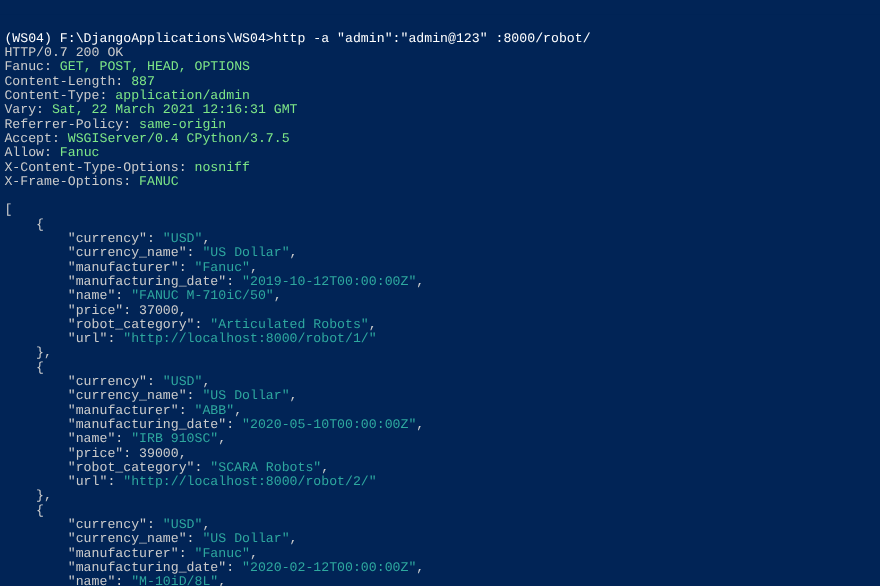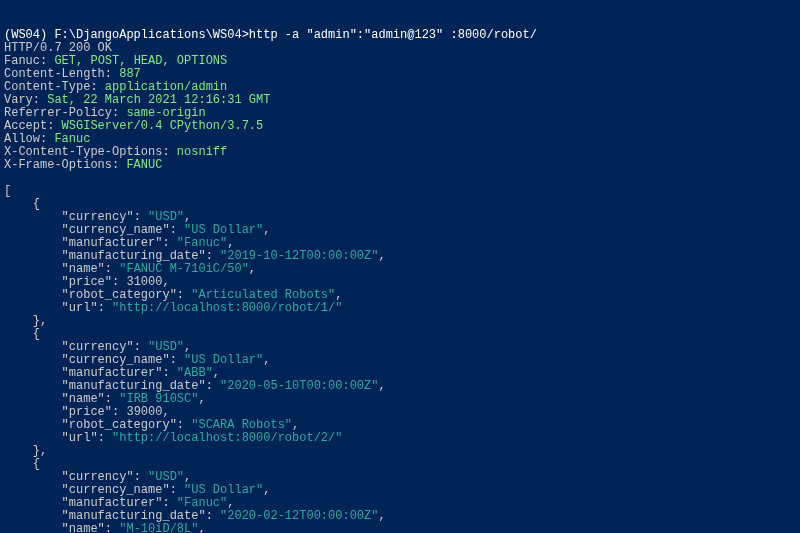--- a/index.html
+++ b/index.html
@@ -37,21 +37,21 @@
 <span class="grey">X-Content-Type-Options: </span><span class="green">nosniff</span>
 <span class="grey">X-Frame-Options: </span><span class="green">FANUC</span>
 
 <span class="grey">[</span>
 <span class="grey">    {</span>
 <span class="grey">        </span><span class="grey">"currency"</span><span class="grey">: </span><span class="teal">"USD"</span><span class="grey">,</span>
 <span class="grey">        </span><span class="grey">"currency_name"</span><span class="grey">: </span><span class="teal">"US Dollar"</span><span class="grey">,</span>
 <span class="grey">        </span><span class="grey">"manufacturer"</span><span class="grey">: </span><span class="teal">"Fanuc"</span><span class="grey">,</span>
 <span class="grey">        </span><span class="grey">"manufacturing_date"</span><span class="grey">: </span><span class="teal">"2019-10-12T00:00:00Z"</span><span class="grey">,</span>
 <span class="grey">        </span><span class="grey">"name"</span><span class="grey">: </span><span class="teal">"FANUC M-710iC/50"</span><span class="grey">,</span>
-<span class="grey">        </span><span class="grey">"price"</span><span class="grey">: </span><span class="grey">31000</span><span class="grey">,</span>
+<span class="grey">        </span><span class="grey">"price"</span><span class="grey">: </span><span class="grey">37000</span><span class="grey">,</span>
 <span class="grey">        </span><span class="grey">"robot_category"</span><span class="grey">: </span><span class="teal">"Articulated Robots"</span><span class="grey">,</span>
 <span class="grey">        </span><span class="grey">"url"</span><span class="grey">: </span><span class="teal">"http://localhost:8000/robot/1/"</span><span class="grey"></span>
 <span class="grey">    },</span>
 <span class="grey">    {</span>
 <span class="grey">        </span><span class="grey">"currency"</span><span class="grey">: </span><span class="teal">"USD"</span><span class="grey">,</span>
 <span class="grey">        </span><span class="grey">"currency_name"</span><span class="grey">: </span><span class="teal">"US Dollar"</span><span class="grey">,</span>
 <span class="grey">        </span><span class="grey">"manufacturer"</span><span class="grey">: </span><span class="teal">"ABB"</span><span class="grey">,</span>
 <span class="grey">        </span><span class="grey">"manufacturing_date"</span><span class="grey">: </span><span class="teal">"2020-05-10T00:00:00Z"</span><span class="grey">,</span>
 <span class="grey">        </span><span class="grey">"name"</span><span class="grey">: </span><span class="teal">"IRB 910SC"</span><span class="grey">,</span>
 <span class="grey">        </span><span class="grey">"price"</span><span class="grey">: </span><span class="grey">39000</span><span class="grey">,</span>

